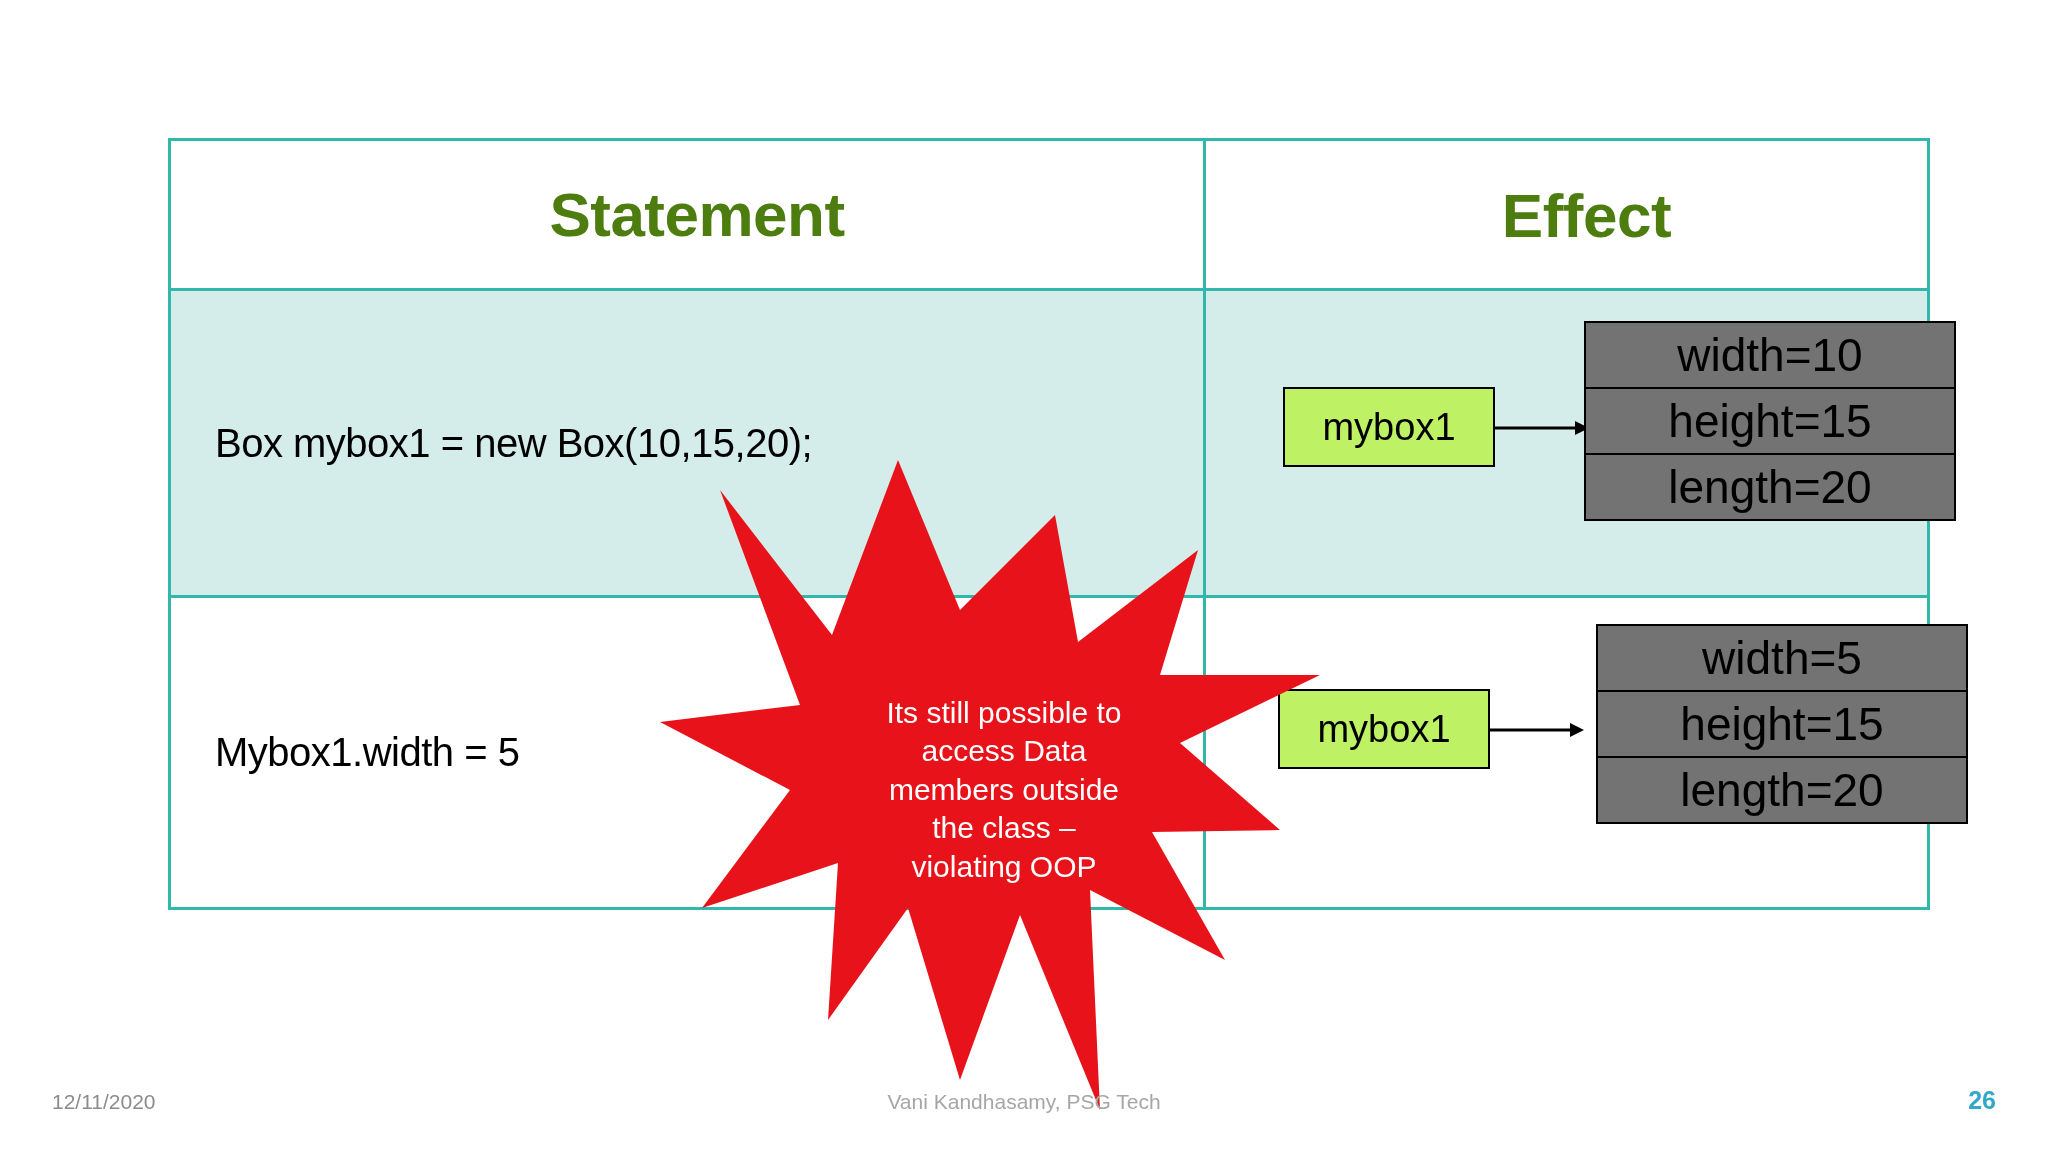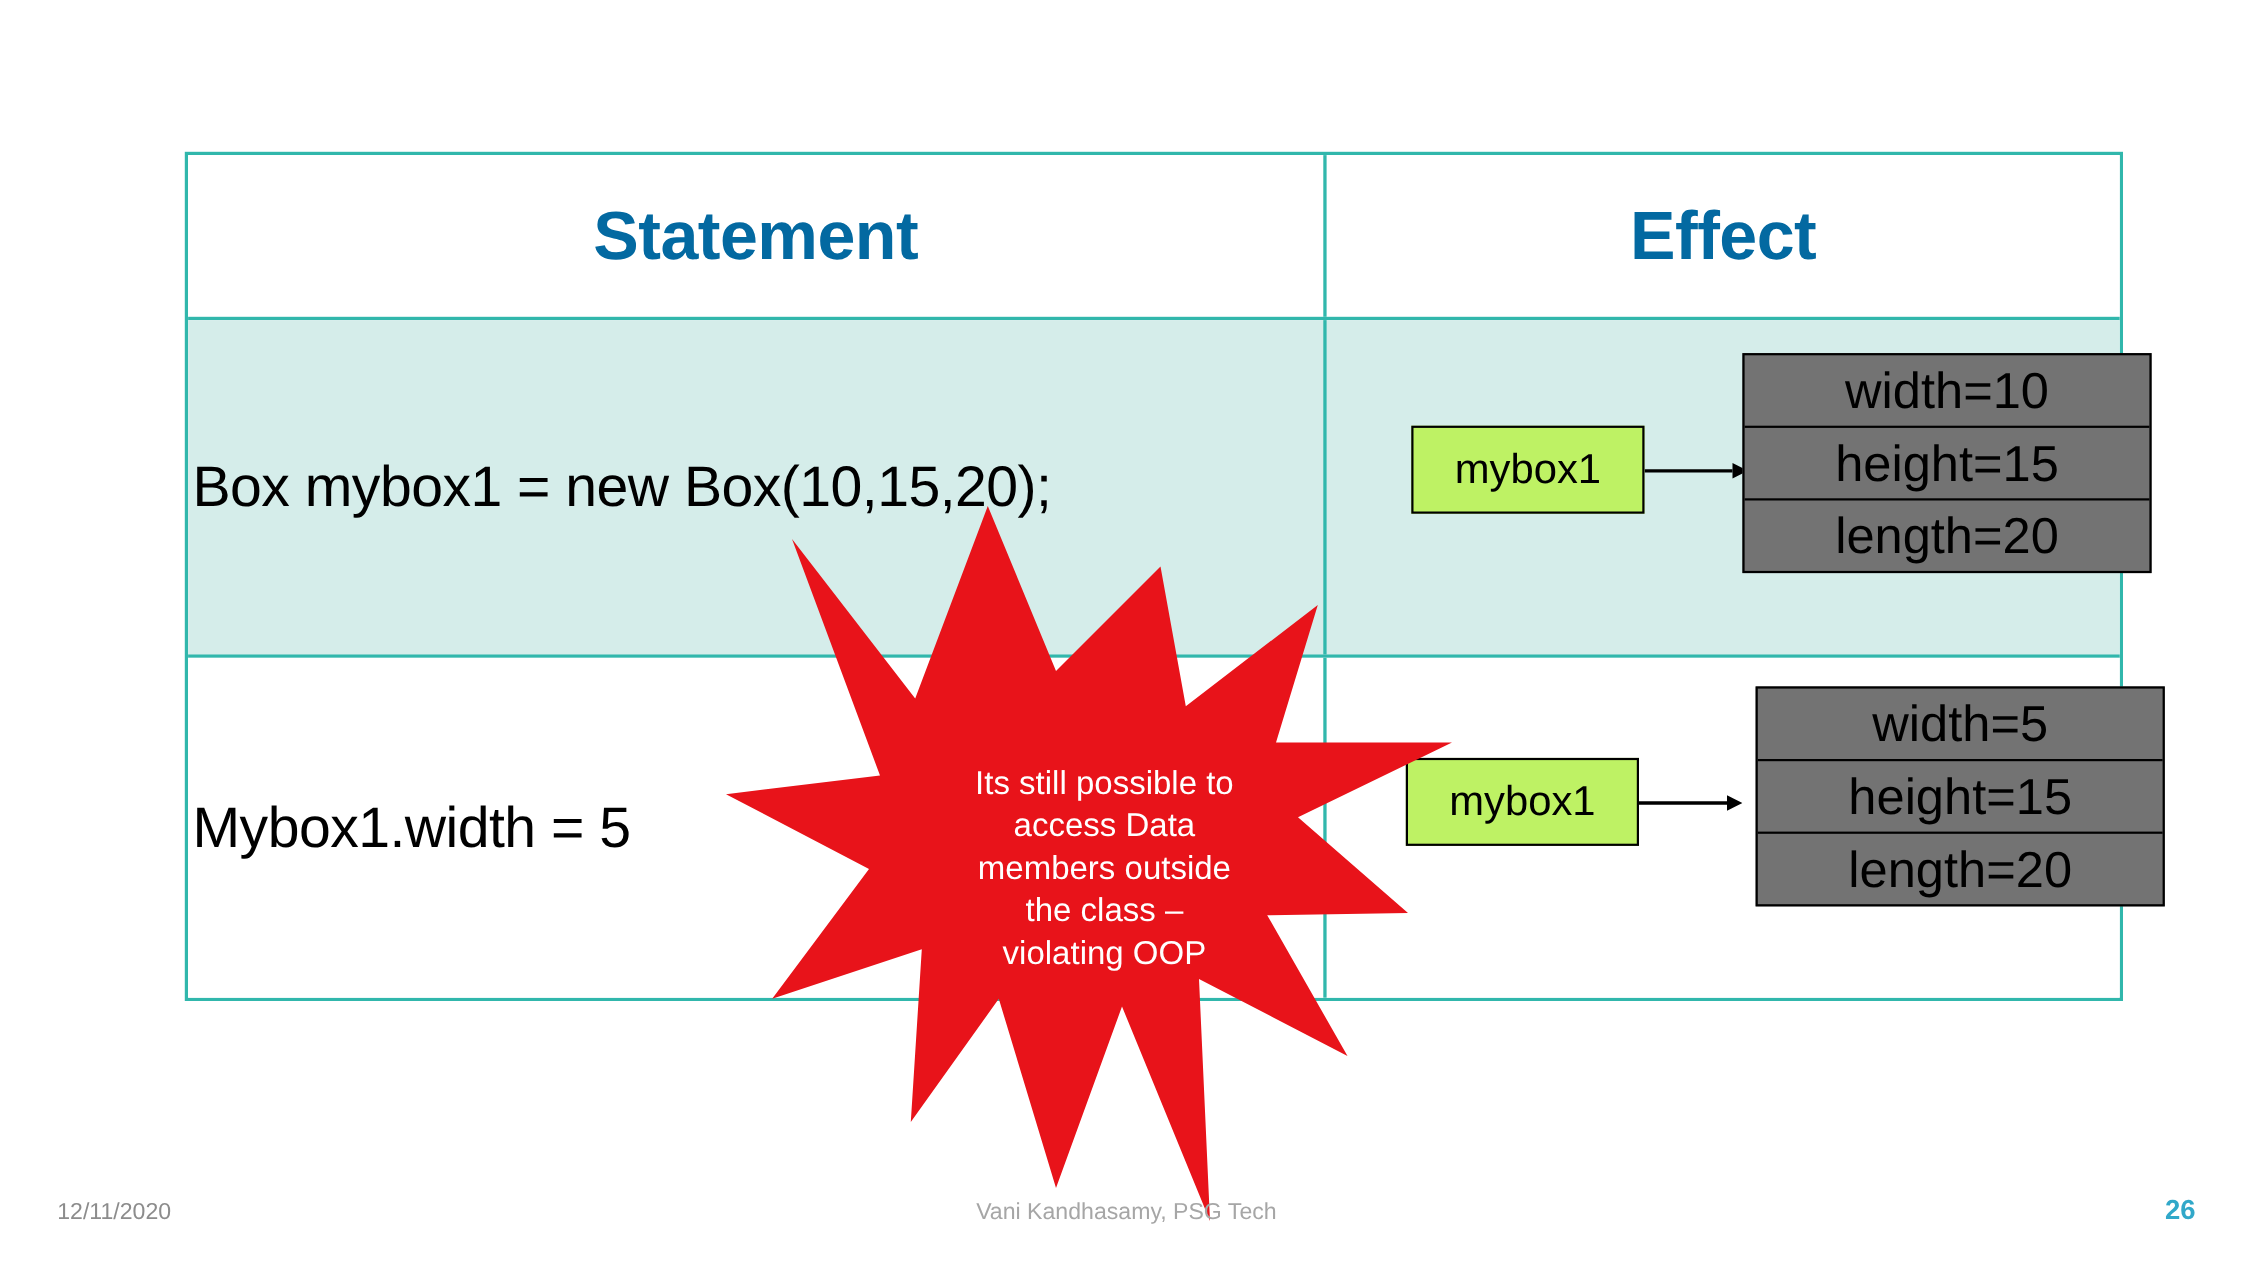--- a/index.html
+++ b/index.html
@@ -64,29 +64,31 @@
     flex: 1;
     box-sizing: border-box;
     position: relative;
   }
 
   .hdr-text {
     width: 100%;
     text-align: center;
     font-size: 62px;
     font-weight: bold;
-    color: #0369a1;
+    color: #4d7c0f;
     letter-spacing: -0.5px;
+    padding-left: 20px;
   }
   .stmt-text {
     padding-left: 4px;
-    font-size: 52px;
+    font-size: 40px;
     color: #000000;
     white-space: nowrap;
     letter-spacing: -0.5px;
+    margin-left: 40px;
   }
 
   
   .diagram {
     position: absolute;
     left: 0; top: 0; right: 0; bottom: 0;
   }
   .ref-box {
     position: absolute;
     background: #bef264;

